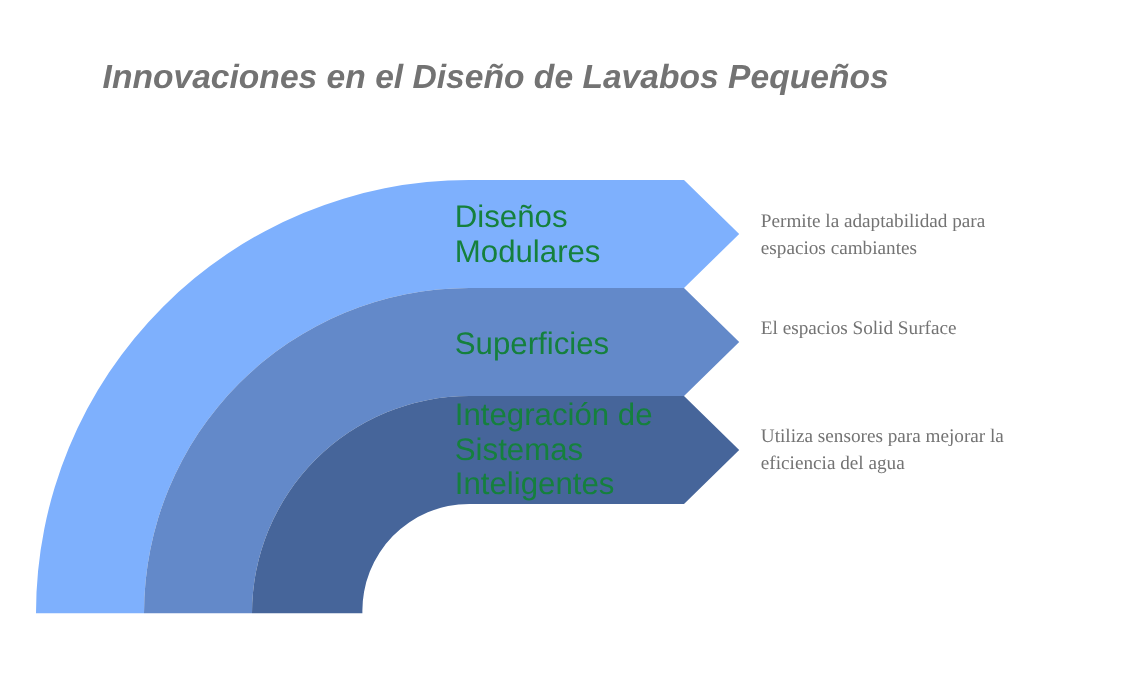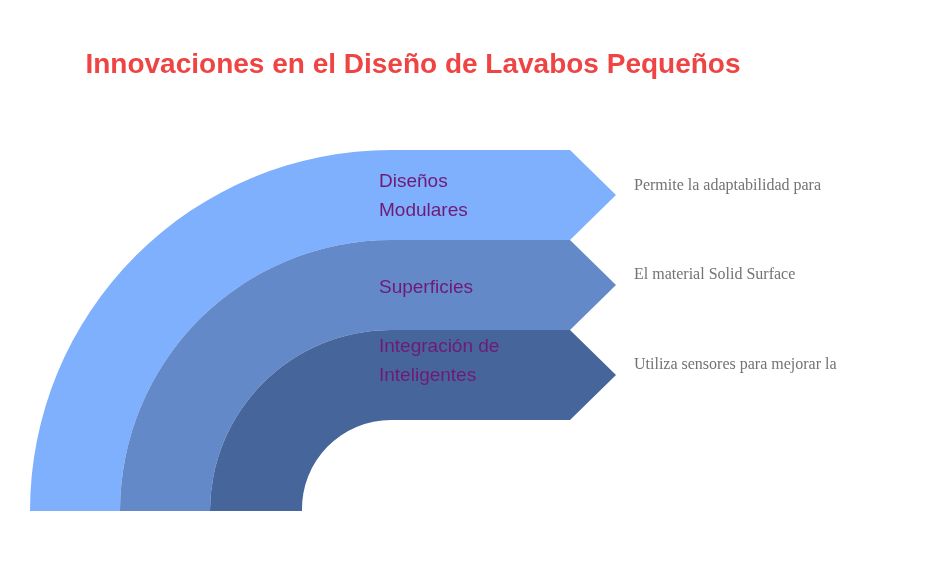--- a/index.html
+++ b/index.html
@@ -1,25 +1,26 @@
 <!DOCTYPE html>
 <html><head>
 <meta charset="utf-8">
 <style>
   html, body { margin: 0; padding: 0; background: #ffffff; }
   body { width: 947px; height: 572px; position: relative; overflow: hidden; font-family: "Liberation Sans", sans-serif; }
   .title {
     position: absolute; left: 0; top: 48px; width: 826px; text-align: center;
-    font-family: "Liberation Sans", sans-serif; font-weight: bold; font-size: 28px; color: #ef4444;
+    font-family: "Liberation Sans", sans-serif; font-weight: bold; font-size: 28px; color: #737373;
     letter-spacing: 0px;
+    font-style: italic;
   }
   svg.diagram { position: absolute; left: 0; top: 0; }
   .band-label {
-    position: absolute; left: 379px; color: #701a75;
-    font-family: "Liberation Sans", sans-serif; font-size: 19px; line-height: 29px;
+    position: absolute; left: 379px; color: #15803d;
+    font-family: "Liberation Sans", sans-serif; font-size: 26px; line-height: 29px;
     white-space: nowrap;
   }
   .band-label span { display: block; }
   .desc {
     position: absolute; left: 634px; color: #737373;
     font-family: Liberation Serif, serif; font-size: 16px; line-height: 23px;
     white-space: nowrap;
   }
   .desc span { display: block; }
 </style>
@@ -41,26 +42,29 @@
   <span>Diseños</span>
   <span>Modulares</span>
 </div>
 
 <div class="band-label" style="top:272px;">
   <span>Superficies</span>
 </div>
 
 <div class="band-label" style="top:331px;">
   <span>Integración de</span>
+  <span>Sistemas</span>
   <span>Inteligentes</span>
 </div>
 
 <div class="desc" style="top:173px;">
   <span>Permite la adaptabilidad para</span>
+  <span>espacios cambiantes</span>
 </div>
 
 <div class="desc" style="top:262px;">
-  <span>El material Solid Surface</span>
+  <span>El espacios Solid Surface</span>
 </div>
 
 <div class="desc" style="top:352px;">
   <span>Utiliza sensores para mejorar la</span>
+  <span>eficiencia del agua</span>
 </div>
 
 </body></html>

